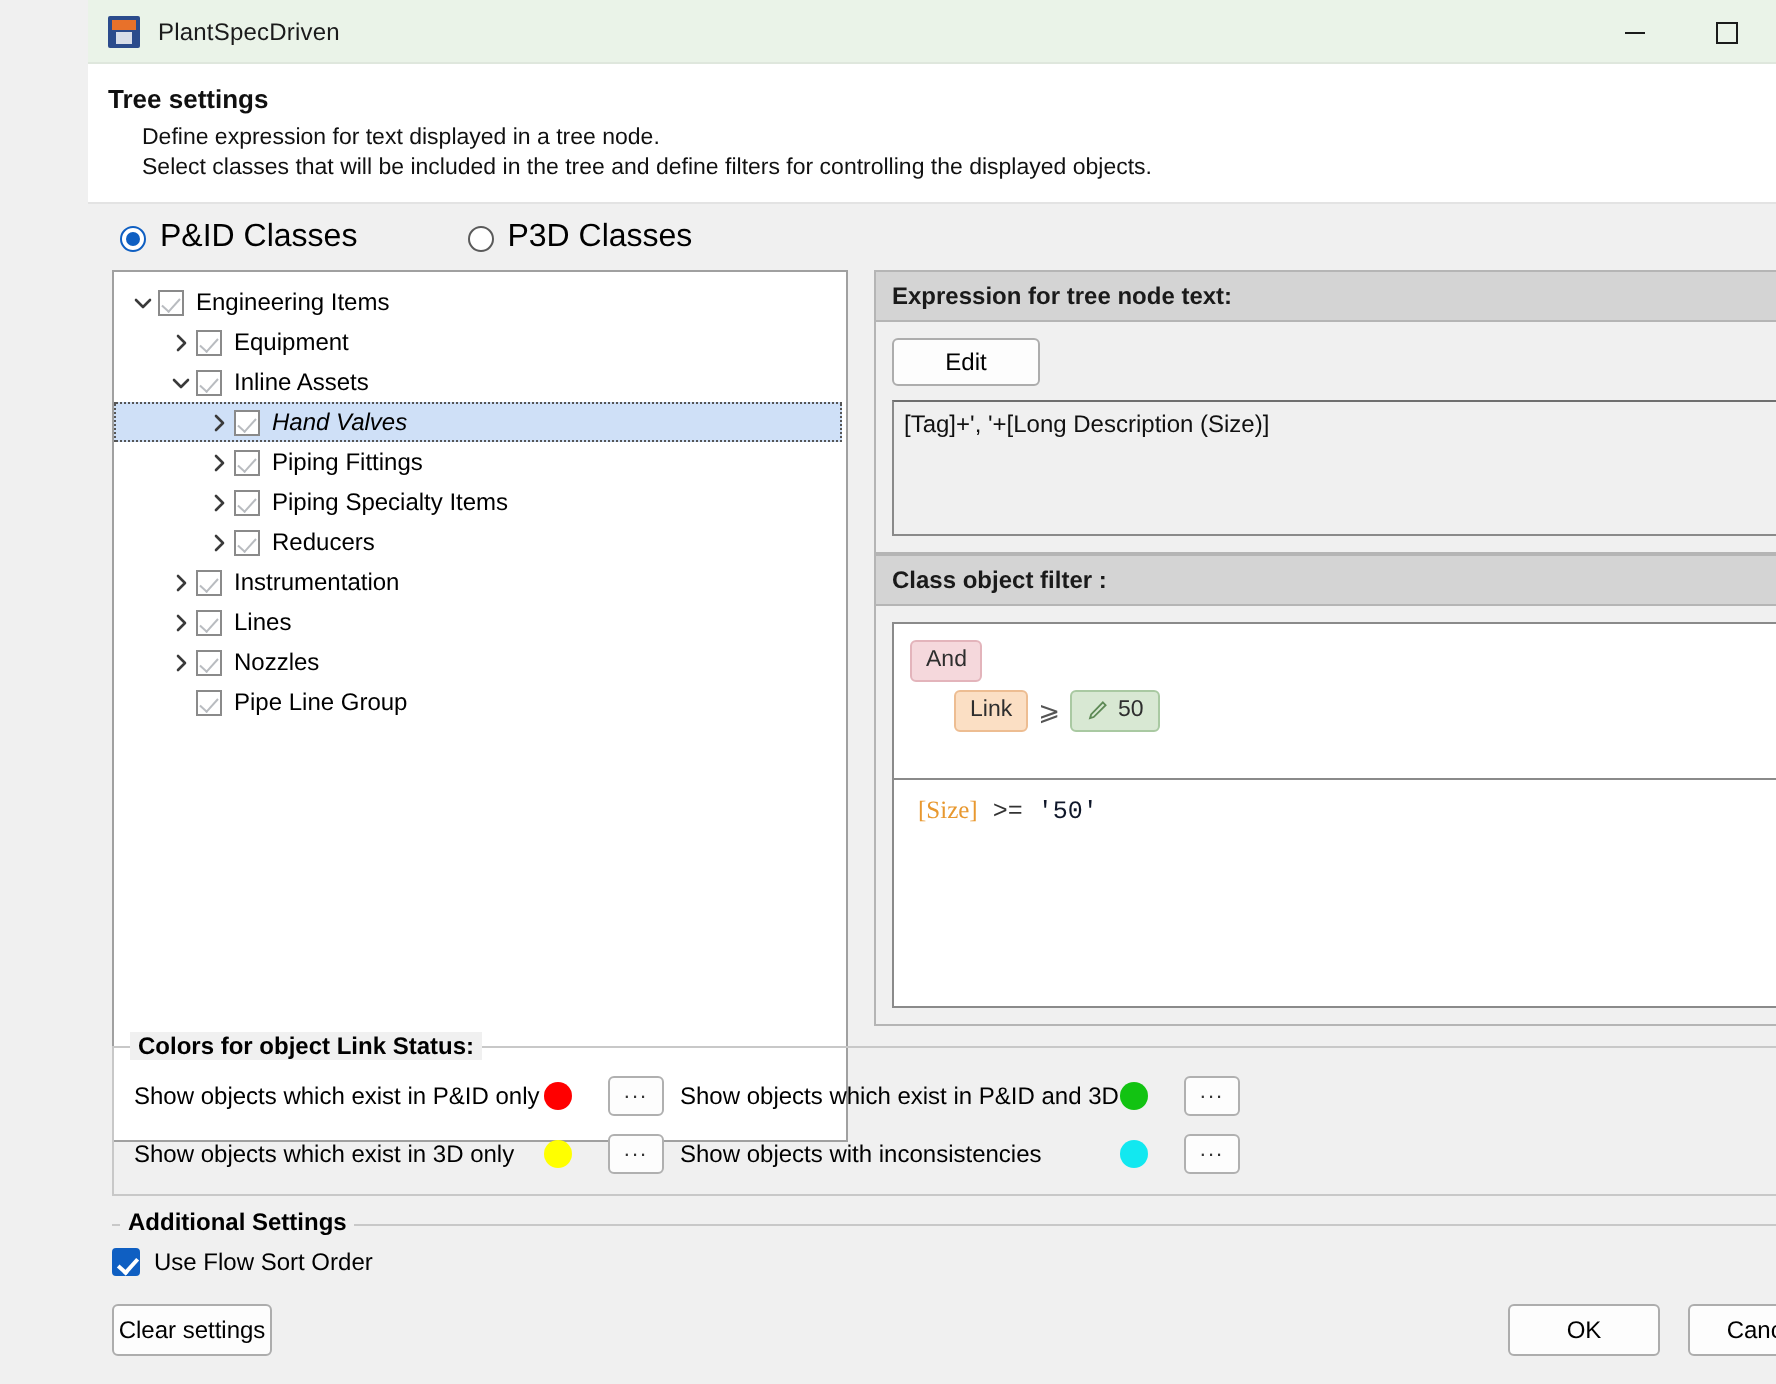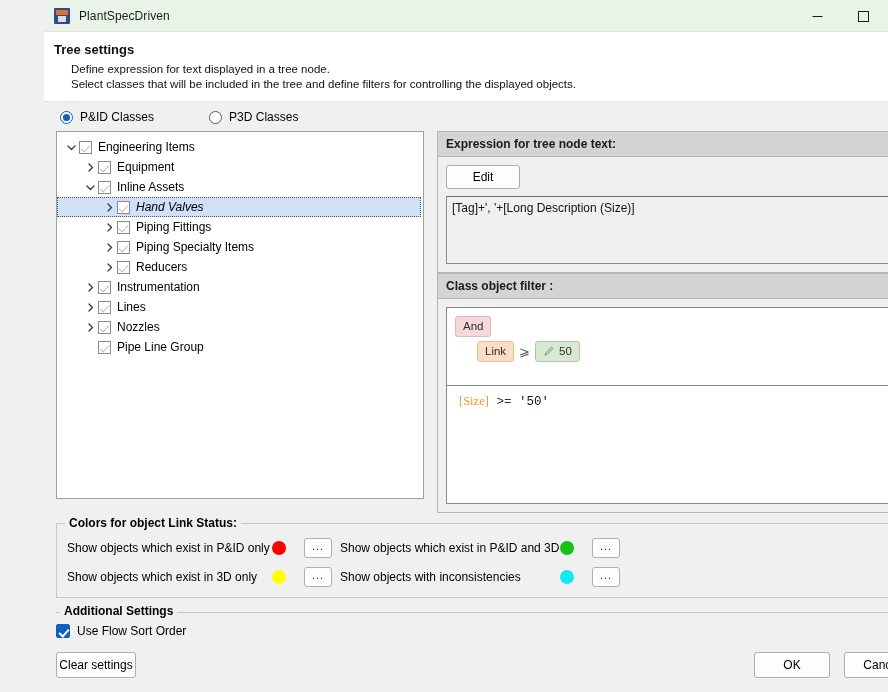--- a/index.html
+++ b/index.html
@@ -102,41 +102,41 @@
   }
   .radio-item.checked .radio-mark {
     border-color: #0f5fc2; border-width: 1px;
     background: #fff;
   }
   .radio-item.checked .radio-mark::after {
     content: ""; position: absolute;
     left: 2px; top: 2px; width: 7px; height: 7px;
     border-radius: 50%; background: #0f5fc2;
   }
-  .radio-label { font-size: 12px; }
+  .radio-label { font-size: 16px; }
 
   
   .body-area {
     flex: 1 1 auto;
     display: flex;
     padding: 0 12px;
     gap: 13px;
     min-height: 0;
   }
   .col-left { width: 368px; flex: 0 0 368px; display: flex; }
   .col-right { flex: 1 1 auto; display: flex; flex-direction: column; }
 
   
   .tree-panel {
     flex: 1 1 auto;
     background: #fff;
     border: 1px solid #a0a0a0;
     overflow: hidden;
     padding: 5px 0 0 0;
-    height: 368px;
+    height: 436px;
   }
   .tree-node {
     display: flex; align-items: center;
     height: 20px;
     padding-left: 4px;
     cursor: default;
     white-space: nowrap;
   }
   .tree-node.selected {
     background: #cfe0f7;

